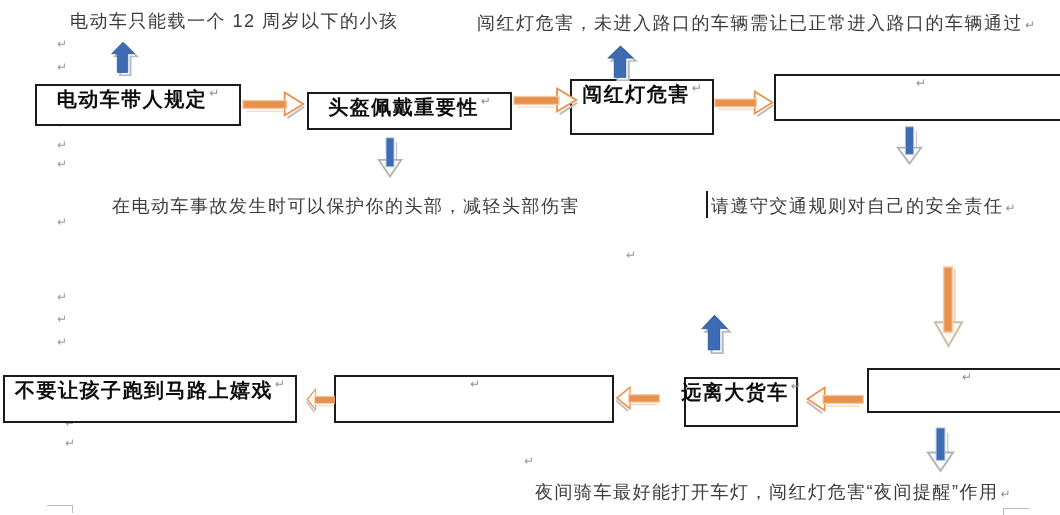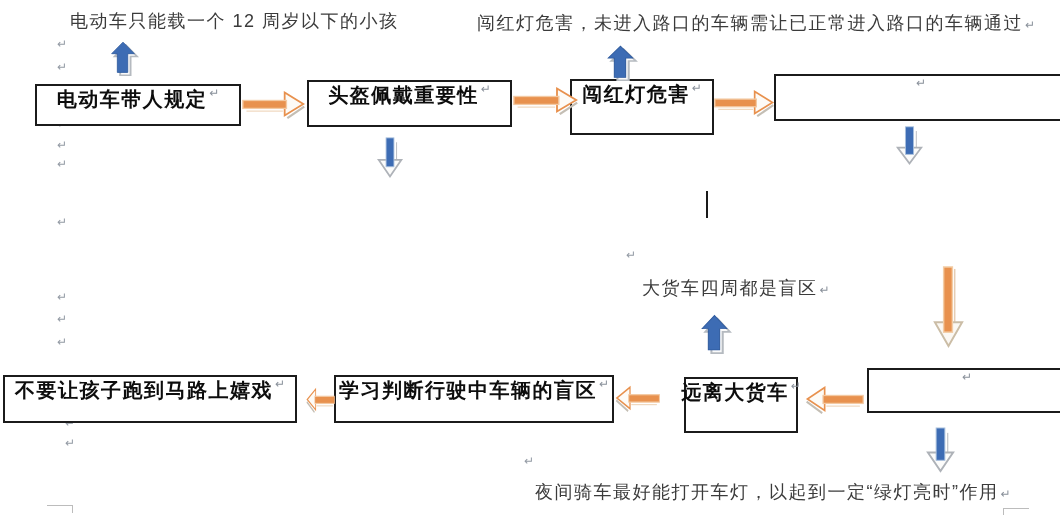--- a/index.html
+++ b/index.html
@@ -63,53 +63,55 @@
   <span class="pm" style="left:65px;top:437px">↵</span>
   <span class="pm" style="left:524px;top:455px">↵</span>
   <span class="pm" style="left:626px;top:249px">↵</span>
 
   <div class="txt" style="left:70px;top:9px">
     <span>电动车只能载一个 12 周岁以下的小孩</span>
   </div>
   <div class="txt" style="left:477px;top:11px">
     <span>闯红灯危害，未进入路口的车辆需让已正常进入路口的车辆通过</span><span class="pm-inline">↵</span>
   </div>
+  <div class="txt" style="left:112px;top:194px">
+    <span>在电动车事故发生时可以保护你的头部，减轻头部伤害</span>
+  </div>
   <div class="cursor" style="left:706px;top:191px;height:27px"></div>
-  <div class="txt" style="left:642px;top:276px">
-    <span>大货车四周都是盲区</span><span class="pm-inline">↵</span>
+  <div class="txt" style="left:711px;top:194px">
+    <span>请遵守交通规则对自己的安全责任</span><span class="pm-inline">↵</span>
   </div>
   <div class="txt" style="left:535px;top:480px">
-    <span>夜间骑车最好能打开车灯，以起到一定“绿灯亮时”作用</span><span class="pm-inline">↵</span>
+    <span>夜间骑车最好能打开车灯，闯红灯危害“夜间提醒”作用</span><span class="pm-inline">↵</span>
   </div>
 
   <div class="box" style="left:35px;top:84px;width:206px;height:42px">
     <span>电动车带人规定</span>
       <span class="pm-inline">↵</span>
   </div>
-  <div class="box" style="left:307px;top:80px;width:205px;height:47px">
+  <div class="box" style="left:307px;top:92px;width:205px;height:38px">
     <span>头盔佩戴重要性</span>
       <span class="pm-inline">↵</span>
   </div>
   <div class="box" style="left:570px;top:79px;width:144px;height:56px">
     <span>闯红灯危害</span>
       <span class="pm-inline">↵</span>
   </div>
   <div class="box" style="left:774px;top:74px;width:292px;height:47px">
       <span class="pm-inline">↵</span>
   </div>
 
   <div class="box" style="left:3px;top:375px;width:294px;height:48px">
     <span>不要让孩子跑到马路上嬉戏</span>
       <span class="pm-inline">↵</span>
   </div>
   <div class="box" style="left:334px;top:375px;width:280px;height:48px">
-    <span>学习判断行驶中车辆的盲区</span>
       <span class="pm-inline">↵</span>
   </div>
-  <div class="box" style="left:684px;top:377px;width:114px;height:56px">
+  <div class="box" style="left:684px;top:377px;width:114px;height:50px">
     <span>远离大货车</span>
       <span class="pm-inline">↵</span>
   </div>
   <div class="box" style="left:867px;top:368px;width:198px;height:45px">
       <span class="pm-inline">↵</span>
   </div>
 
   <svg class="arrow" style="left:242px;top:89px" width="64" height="30">
       <use href="#sym-arrow-h" width="100%" height="100%"></use>
     </svg>

